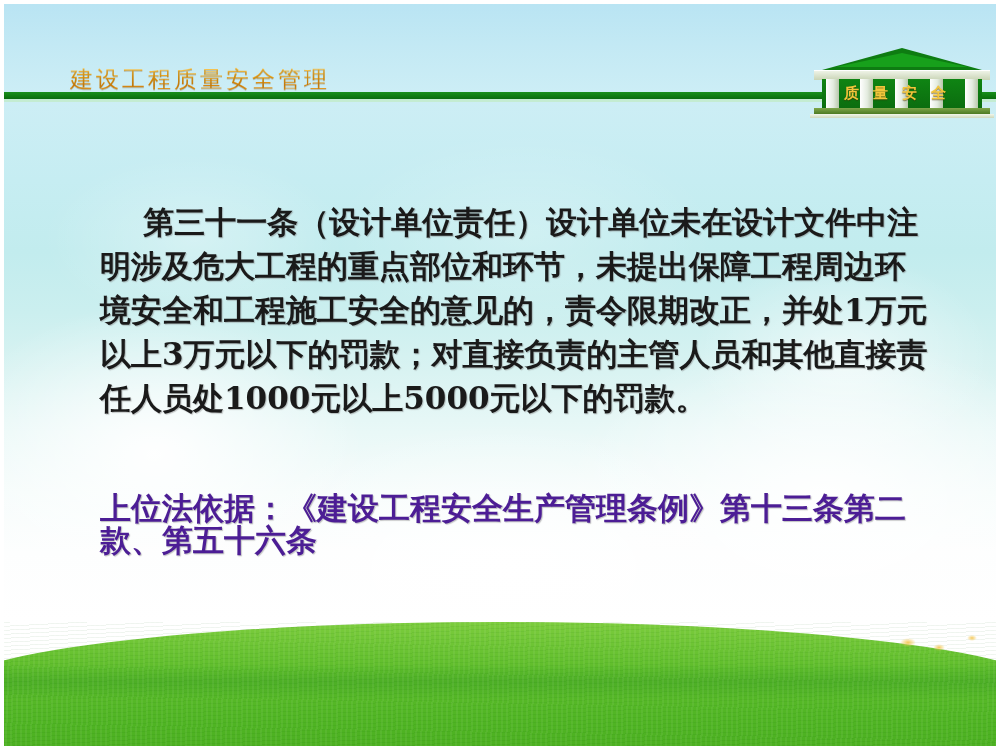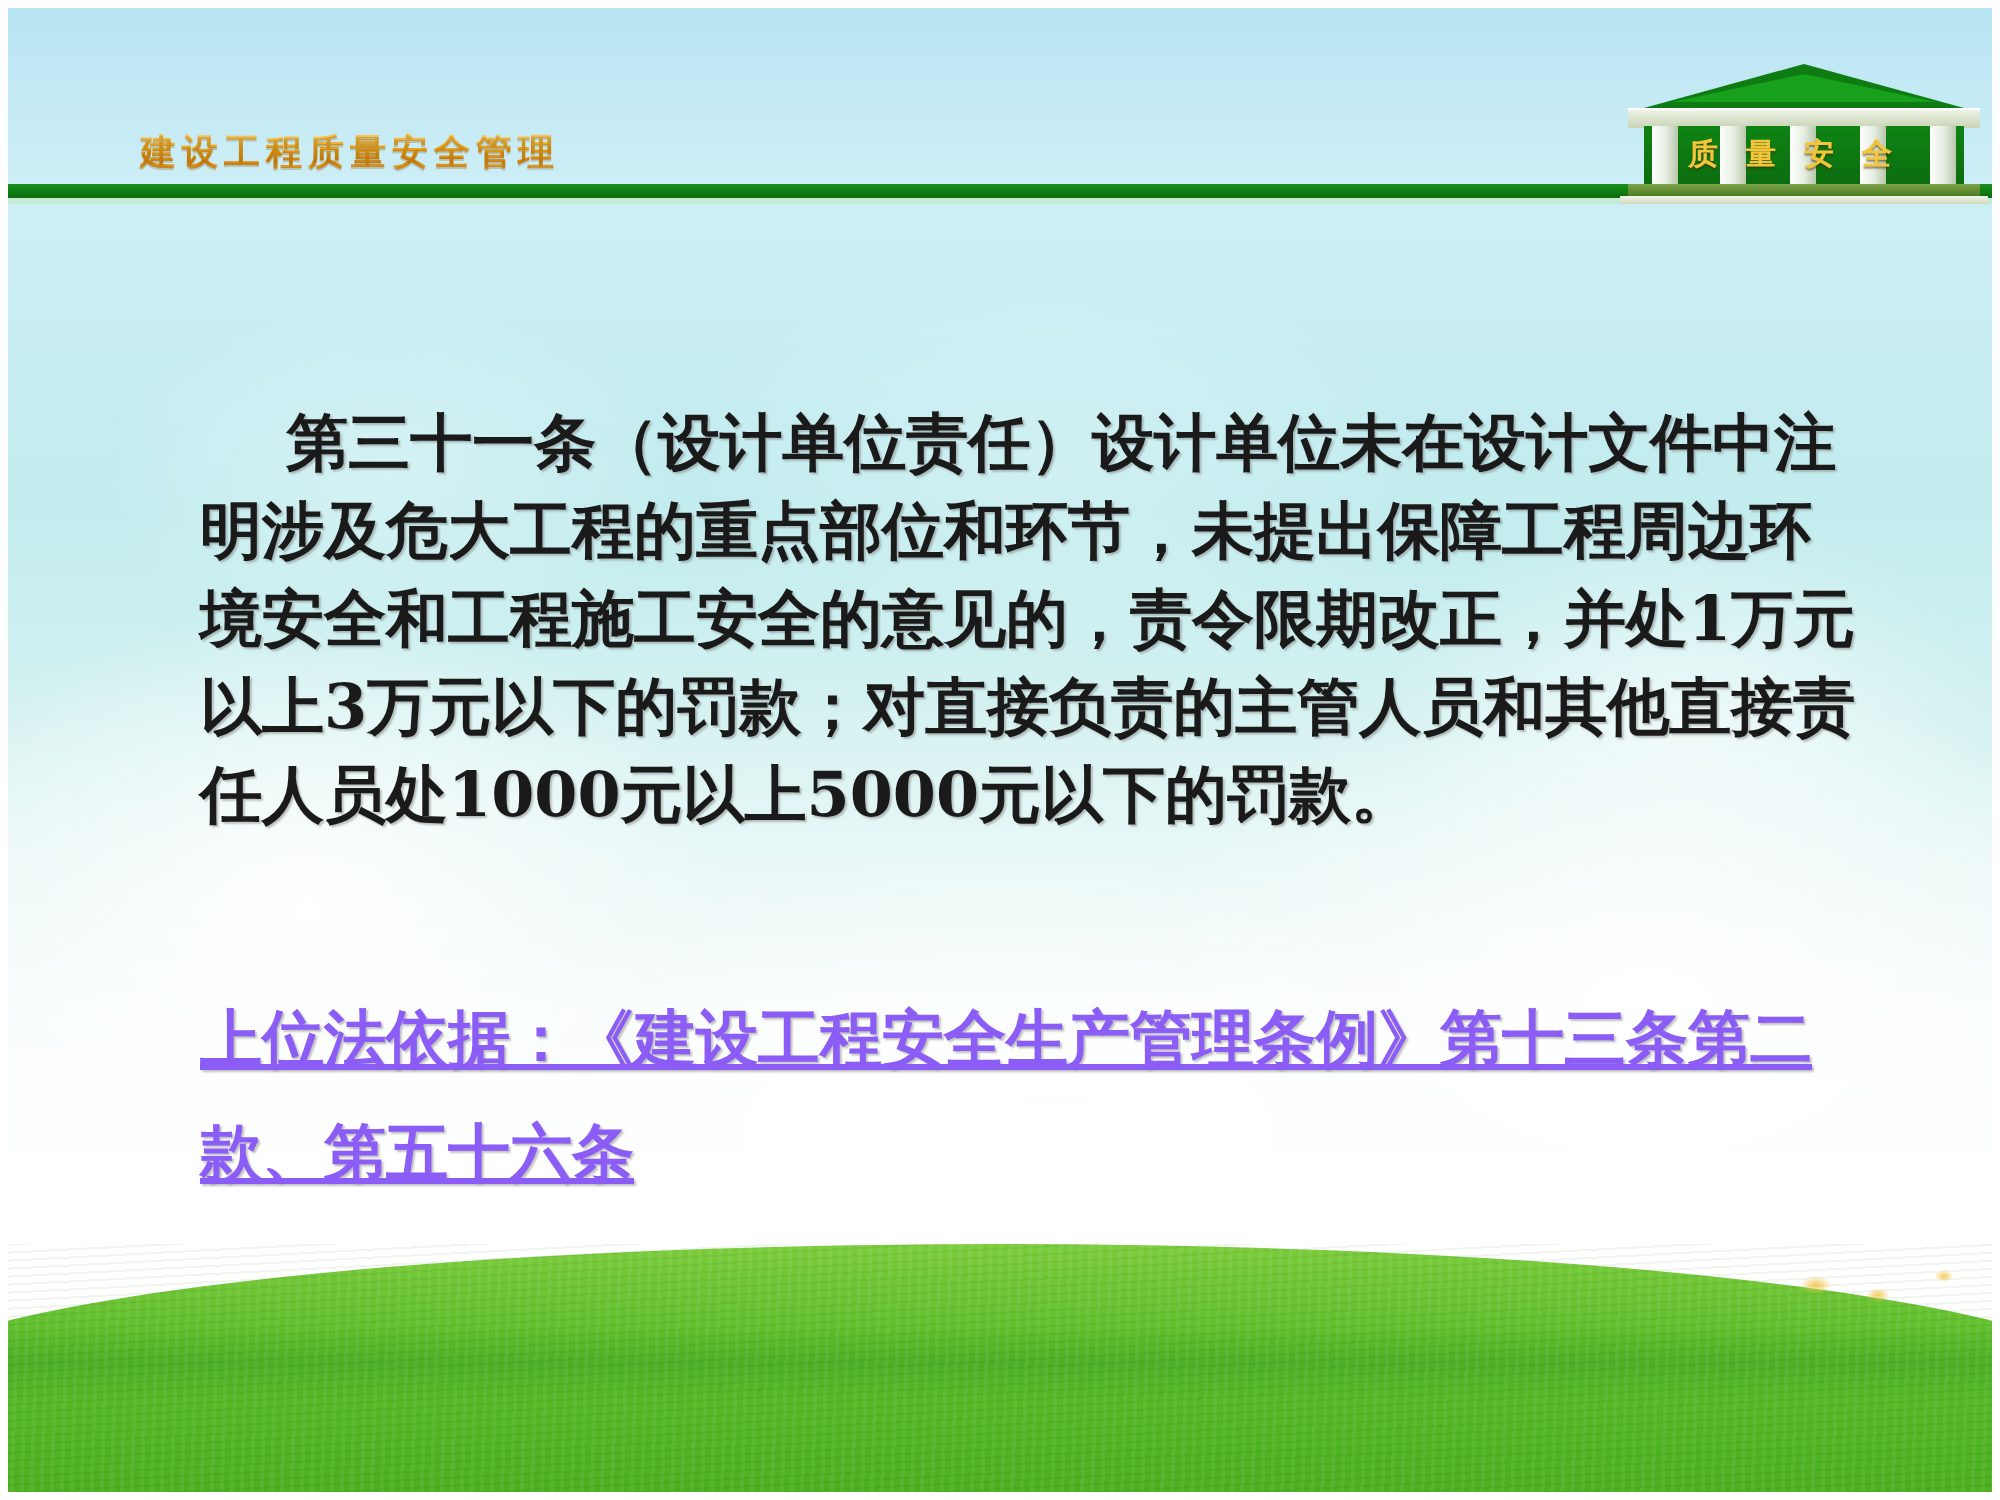--- a/index.html
+++ b/index.html
@@ -89,34 +89,34 @@
     position:absolute;left:0;top:88px;width:100%;height:7px;
     background:linear-gradient(180deg,#1a8f1e 0%,#0f7d12 55%,#0b6a10 100%);
   }
   .header-rule-gloss{
     position:absolute;left:0;top:95px;width:100%;height:3px;
     background:rgba(190,235,190,.65);
   }
   .slide-title{
     position:absolute;left:66px;top:60px;
     font-family:"DejaVu Serif","Liberation Serif",serif;
-    font-weight:700;
-    font-size:18px;
+    font-weight:400;
+    font-size:23px;
     letter-spacing:3px;
     color:#e8a21c;
     background:linear-gradient(180deg,#fbd97a 0%,#e9a520 40%,#d9870f 70%,#f0c251 100%);
     -webkit-background-clip:text;background-clip:text;
     -webkit-text-fill-color:transparent;
     text-shadow:0 1px 0 rgba(120,70,0,.25);
     white-space:nowrap;
   }
 
   
   .logo{
-    position:absolute;left:806px;top:28px;width:184px;height:68px;
+    position:absolute;left:806px;top:44px;width:184px;height:68px;
   }
   .logo-roof{
     position:absolute;left:12px;top:0;width:0;height:0;
     border-left:80px solid transparent;
     border-right:80px solid transparent;
     border-bottom:22px solid #0e7c12;
   }
   .logo-roof-hl{
     position:absolute;left:26px;top:5px;width:0;height:0;
     border-left:66px solid transparent;
@@ -166,25 +166,24 @@
     white-space:pre-wrap;
     letter-spacing:0px;
     font-weight:bold;
   }
   .para-indent{ text-indent:0; }
   .note-block{
     position:absolute;left:96px;top:488px;width:830px;
     font-family:"DejaVu Serif","Liberation Serif",serif;
     font-weight:700;
     font-size:31px;
-    line-height:57px;
-    color:#8b5cf6;
+    line-height:32px;
+    color:#4c1d95;
     text-shadow:1px 1px 1px rgba(120,120,120,.45);
     white-space:pre-wrap;
-    text-decoration:underline;
   }
 </style>
 </head>
 <body>
 
 <div id="slide">
   <div class="inner">
 
     <div class="sky-top"></div>
     <div class="sky-body"></div>

